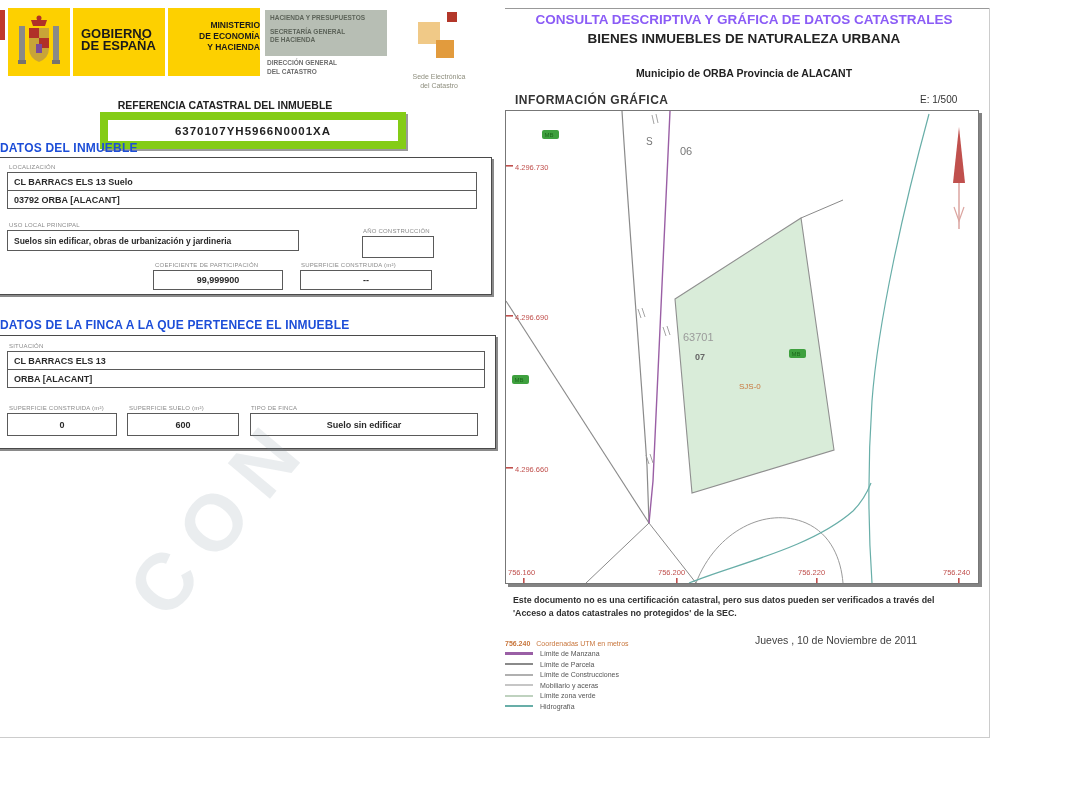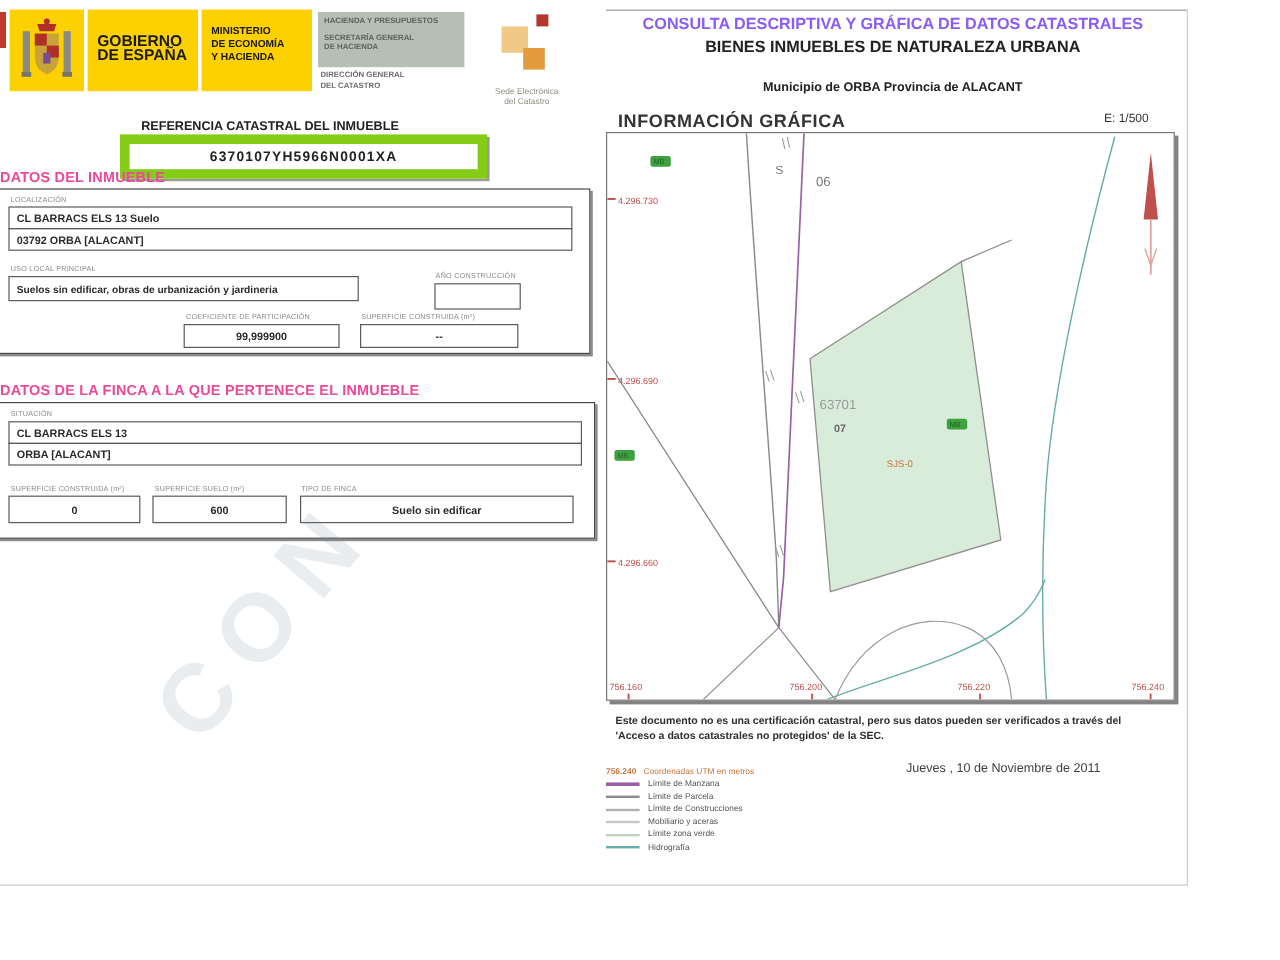--- a/index.html
+++ b/index.html
@@ -7,49 +7,49 @@
         font-family:"Liberation Sans",sans-serif;color:#333;filter:blur(0.3px);}
   .abs{position:absolute;}
 
   
   .ybox{position:absolute;background:var(--gov-yellow);}
   .arms{left:8px;top:8px;width:62px;height:68px;display:flex;align-items:center;justify-content:center;}
   .redsliver{left:0;top:10px;width:5px;height:30px;background:#c0392b;}
   .gob{left:73px;top:8px;width:92px;height:68px;font-weight:bold;font-size:13px;line-height:12px;
        padding-top:20px;padding-left:8px;box-sizing:border-box;color:#1a1a1a;}
   .min{left:168px;top:8px;width:92px;height:68px;font-weight:bold;font-size:8.5px;line-height:11px;
-       padding-top:12px;padding-left:8px;box-sizing:border-box;color:#1a1a1a;}
+       padding-top:12px;padding-left:8px;box-sizing:border-box;color:#1a1a1a;text-align:right;}
   .graybox{left:265px;top:10px;width:122px;height:46px;background:var(--gray-box);
        font-size:6.5px;font-weight:bold;color:#5d645a;padding:4px 5px;box-sizing:border-box;line-height:8.5px;}
   .graybox .grp{margin-bottom:5px;}
   .direccion{left:267px;top:59px;width:120px;font-size:6.5px;font-weight:bold;color:#6e6e6e;line-height:8.5px;}
   .sede-txt{left:398px;top:72px;width:82px;text-align:center;font-size:7px;color:#8e8e7e;line-height:9px;}
 
   
   .topline{left:505px;top:8px;width:484px;height:1px;background:#999;}
   .title1{left:500px;top:12px;width:488px;text-align:center;font-size:13.5px;font-weight:bold;color:#8b5cf6;}
   .title2{left:500px;top:31px;width:488px;text-align:center;font-size:13.5px;font-weight:bold;color:#222;}
   .title3{left:500px;top:67px;width:488px;text-align:center;font-size:10.5px;font-weight:bold;color:#222;}
 
   .ref-label{left:60px;top:99px;width:330px;text-align:center;font-size:10.5px;font-weight:bold;color:#222;}
   .ref-box{left:100px;top:112px;width:290px;height:21px;border:8px solid #84cc16;box-shadow:2px 2px 0 #9a9a9a;
            display:flex;align-items:center;justify-content:center;font-size:11.5px;font-weight:bold;letter-spacing:1px;color:#222;}
 
-  .sect-hdr{font-size:12px;font-weight:bold;color:#ec4899;letter-spacing:0.2px;}
+  .sect-hdr{font-size:12px;font-weight:bold;color:#1d4ed8;letter-spacing:0.2px;}
   .bigbox{position:absolute;border:1.5px solid #4a4a4a;box-shadow:2px 2px 0 #8a8a8a;background:#fff;}
   .flabel{position:absolute;font-size:6px;color:#8a8a8a;letter-spacing:0.2px;white-space:nowrap;}
   .vbox{position:absolute;border:1px solid #5a5a5a;display:flex;align-items:center;
         font-size:9px;font-weight:bold;color:#2a2a2a;box-sizing:border-box;padding-left:6px;white-space:nowrap;}
   .vbox.center{justify-content:center;padding-left:0;}
 
   .watermark{left:60px;top:470px;width:320px;text-align:center;font-size:80px;font-weight:bold;
              letter-spacing:18px;color:rgba(125,140,155,0.16);transform:rotate(-50deg);}
 
   
-  .map-title{left:515px;top:93px;font-size:15px;font-weight:bold;letter-spacing:0.5px;color:#333;}
+  .map-title{left:515px;top:93px;font-size:12px;font-weight:bold;letter-spacing:0.5px;color:#333;}
   .map-scale{left:920px;top:94px;font-size:10px;color:#333;}
   .map-panel{left:505px;top:110px;width:472px;height:472px;border:1px solid #777;
              box-shadow:3px 3px 0 rgba(100,100,100,0.8);background:#fff;}
 
   .disclaimer{left:513px;top:594px;width:480px;font-size:8.8px;font-weight:bold;color:#2e2e2e;line-height:12.5px;}
   .legend{left:505px;top:638px;font-size:7px;color:#555;}
   .legend-row{display:flex;align-items:center;height:10.5px;}
   .legend-coord{color:var(--legend-orange);font-weight:bold;margin-right:6px;}
   .legend-lbl0{color:var(--legend-orange);}
   .swatch{display:inline-block;width:28px;height:2px;margin-right:7px;}

